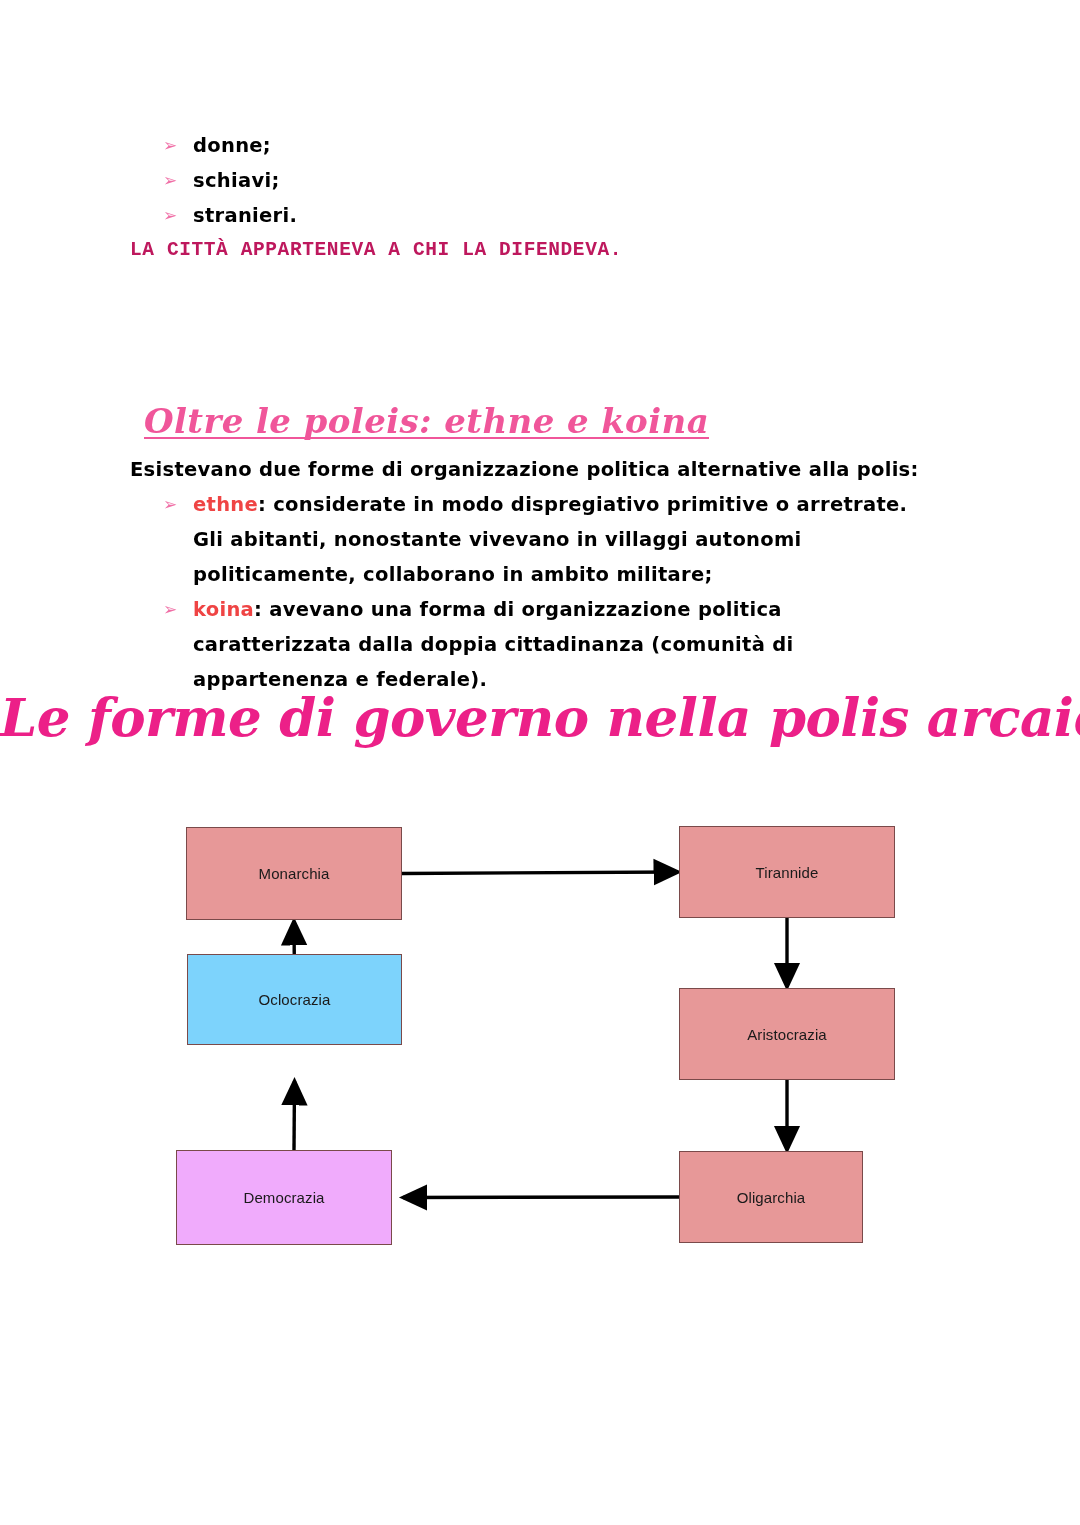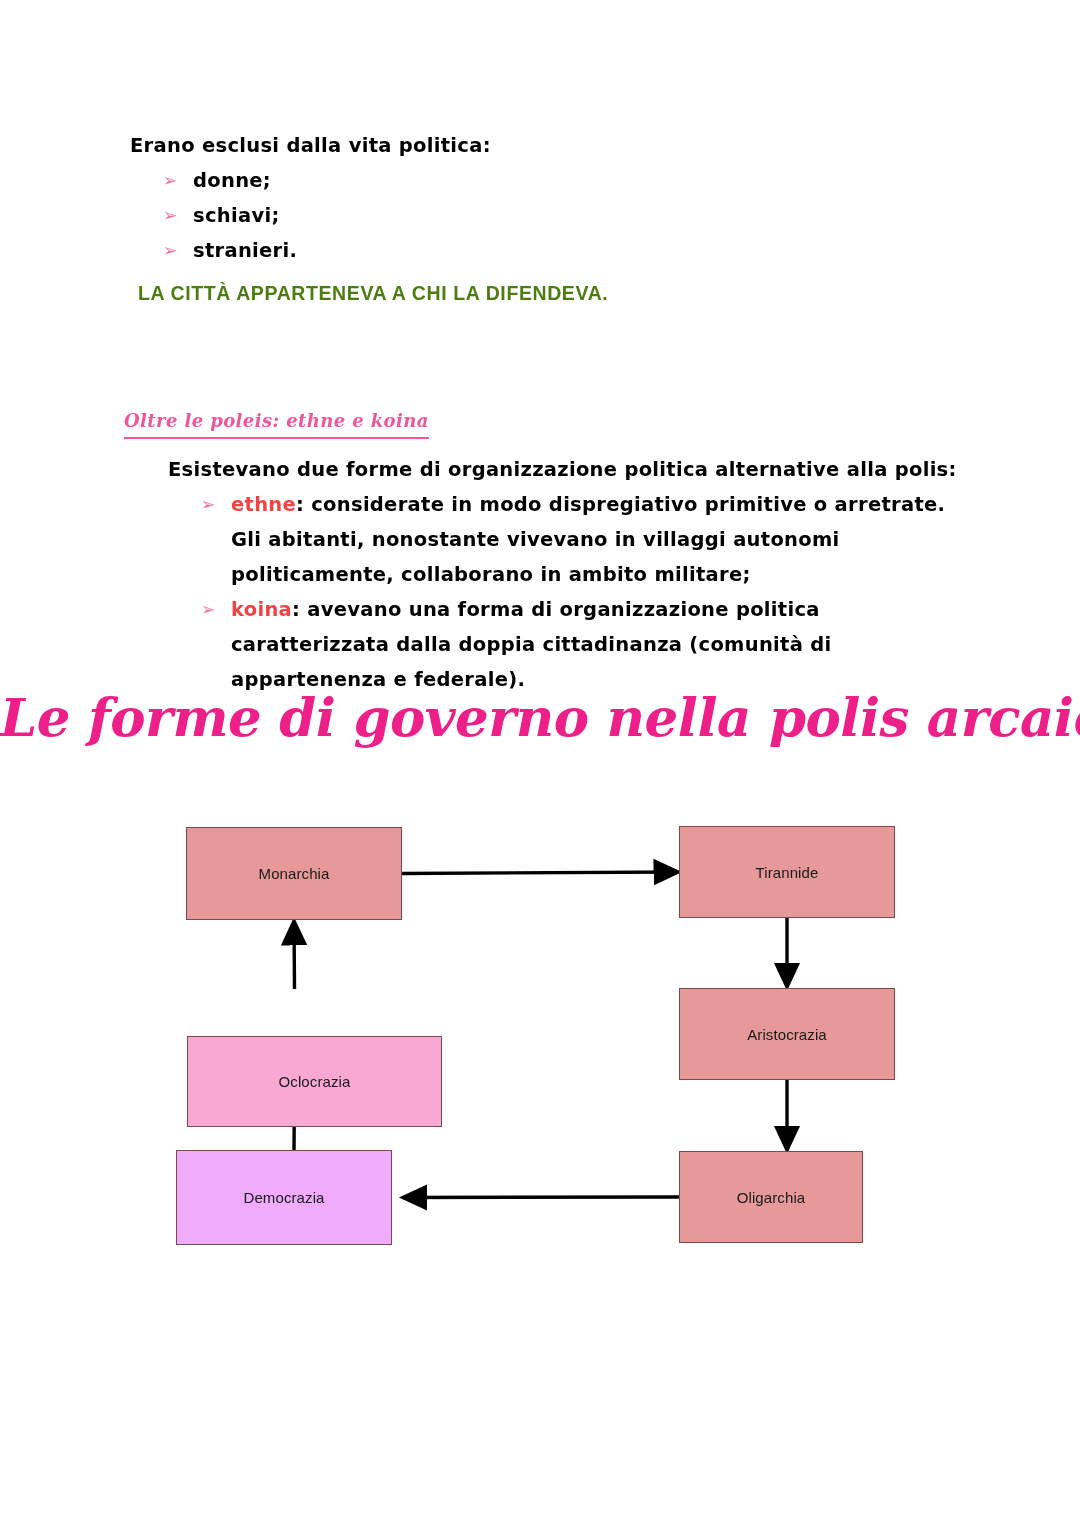--- a/index.html
+++ b/index.html
@@ -59,38 +59,38 @@
     color: #F06FA6;
     font-size: 17px;
     line-height: 35px;
     font-weight: 400;
   }
   .pinkword {
     color: #ef4444;
     font-weight: 700;
   }
   .pink-caps {
-    color: #4d7c0f;
-    font-family: Liberation Sans, sans-serif;
+    color: #be185d;
+    font-family: Liberation Mono, monospace;
     font-size: 19.5px;
     font-weight: 700;
     letter-spacing: 0.6px;
     line-height: 35px;
-    margin: 8px;
+    margin: 0;
   }
 
   .subheading {
     position: absolute;
-    left: 124px;
+    left: 144px;
     top: 406px;
     color: #F0569A;
     font-family: "DejaVu Serif", serif;
     font-style: italic;
     font-weight: 700;
-    font-size: 18px;
+    font-size: 34px;
     letter-spacing: 0.4px;
     border-bottom: 2.5px solid #F0569A;
     padding-bottom: 1px;
     display: inline-block;
     line-height: 30px;
   }
 
   .bigtitle {
     position: absolute;
     left: 0;
@@ -140,41 +140,40 @@
     pointer-events: none;
   }
 </style>
 </head>
 <body>
 
 <div id="page">
 
   <div class="textblock">
 
-    <p class="para">Erano esclusi dalla vita politica:</p>
 
     <ul class="bullets">
       <li>
         <span class="arrow">➢</span><span>donne;</span>
       </li>
       <li>
         <span class="arrow">➢</span><span>schiavi;</span>
       </li>
       <li>
         <span class="arrow">➢</span><span>stranieri.</span>
       </li>
     </ul>
 
 
     <p class="pink-caps">LA CITTÀ APPARTENEVA A CHI LA DIFENDEVA.</p>
   </div>
 
   <div class="subheading">Oltre le poleis: ethne e koina</div>
 
-  <div class="textblock" style="top:452px;margin-left:38px;">
+  <div class="textblock" style="top:452px;">
     <p class="para">Esistevano due forme di organizzazione politica alternative alla polis:</p>
 
     <ul class="bullets">
       <li>
         <span class="arrow">➢</span><span class="pinkword">ethne</span><span>: </span><span>considerate in modo dispregiativo primitive o arretrate. Gli abitanti, nonostante vivevano in villaggi autonomi politicamente, collaborano in ambito militare;</span>
       </li>
       <li>
         <span class="arrow">➢</span><span class="pinkword">koina</span><span>: </span><span>avevano una forma di organizzazione politica caratterizzata dalla doppia cittadinanza (comunità di appartenenza e federale).</span>
       </li>
     </ul>
@@ -198,21 +197,21 @@
           <line x1="294.5" y1="989" x2="294" y2="921" stroke="#000000" marker-end="url(#ah)"></line>
         </g>
     </svg>
     <div id="node-layer">
         <div class="node" style="left: 186px; top: 827px; width: 216px; height: 93px; background: rgb(231, 152, 152); border-color: rgb(122, 74, 74);">
           <span>Monarchia</span>
         </div>
         <div class="node" style="left: 679px; top: 826px; width: 216px; height: 92px; background: rgb(231, 152, 152); border-color: rgb(122, 74, 74);">
           <span>Tirannide</span>
         </div>
-        <div class="node" style="left: 187px; top: 1036px; width: 255px; height: 91px; background: #f9a8d4; border-color: rgb(122, 74, 74);">
+        <div class="node" style="left: 187px; top: 954px; width: 215px; height: 91px; background: #7dd3fc; border-color: rgb(122, 74, 74);">
           <span>Oclocrazia</span>
         </div>
         <div class="node" style="left: 679px; top: 988px; width: 216px; height: 92px; background: rgb(231, 152, 152); border-color: rgb(122, 74, 74); text-align: center;">
           <span>Aristocrazia</span>
         </div>
         <div class="node" style="left: 176px; top: 1150px; width: 216px; height: 95px; background: #f0abfc; border-color: rgb(122, 74, 74);">
           <span>Democrazia</span>
         </div>
         <div class="node" style="left: 679px; top: 1151px; width: 184px; height: 92px; background: rgb(231, 152, 152); border-color: rgb(122, 74, 74);">
           <span>Oligarchia</span>

